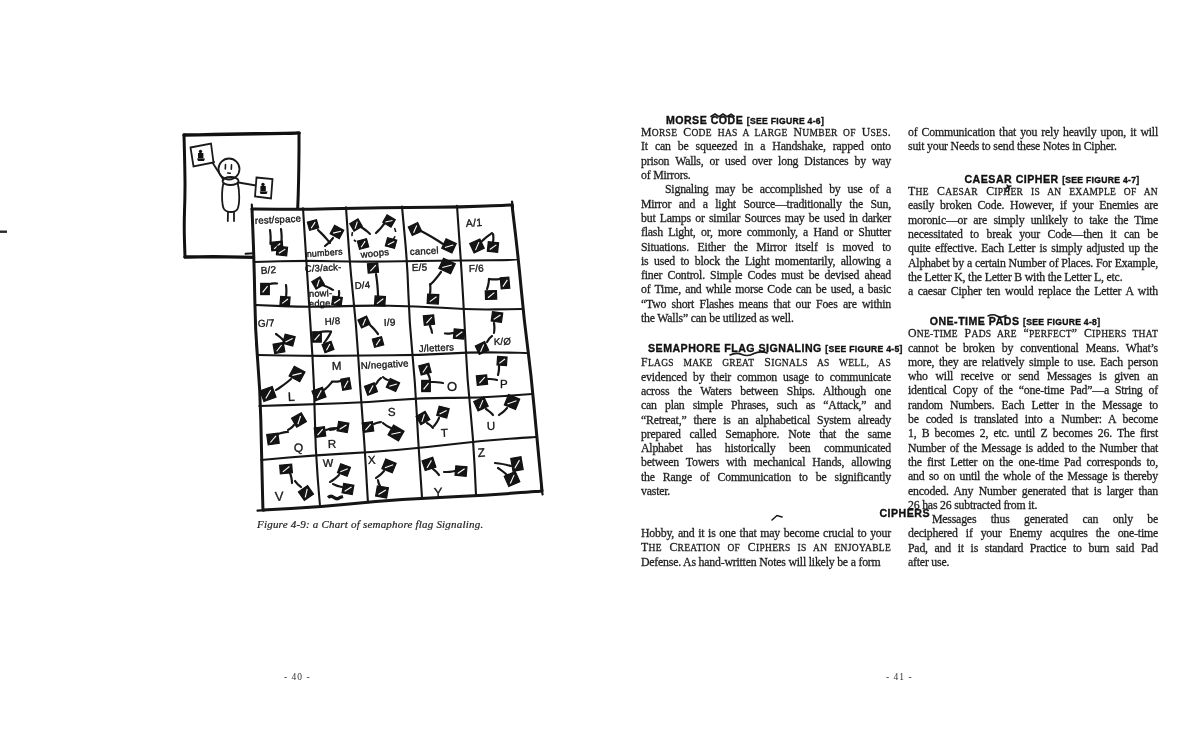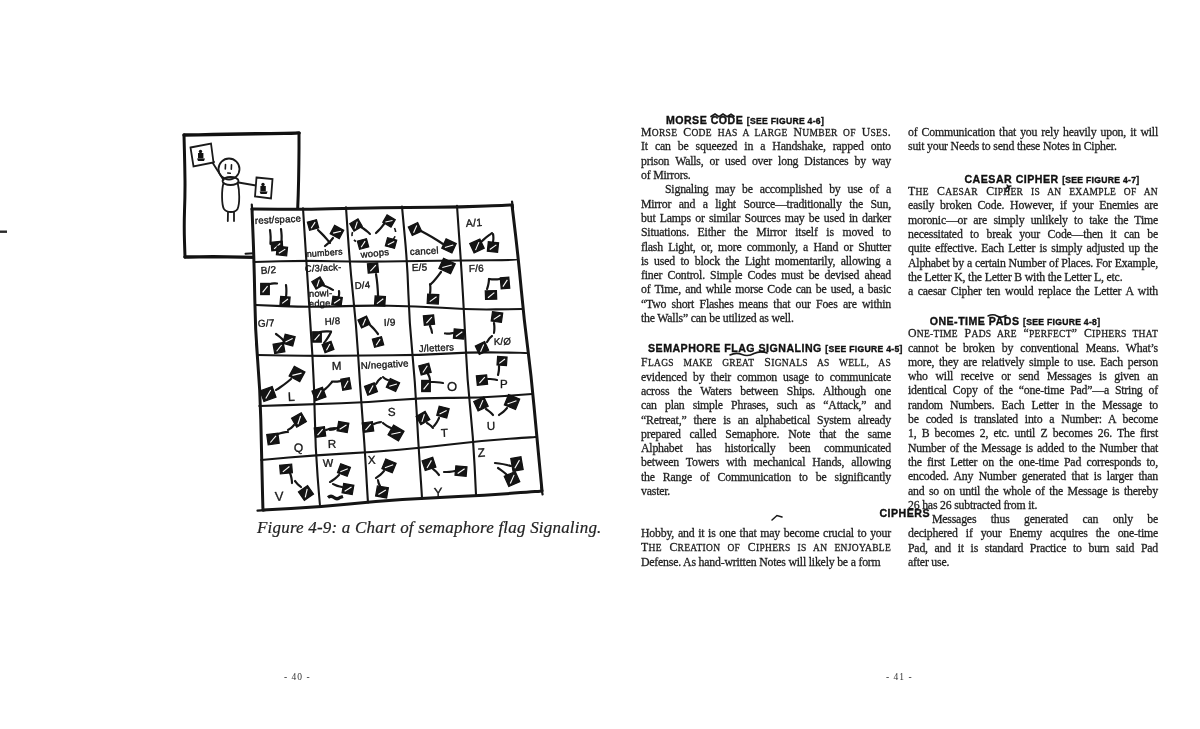--- a/index.html
+++ b/index.html
@@ -9,21 +9,21 @@
   .ln { height:14.3px; line-height:14.3px; font-size:11.8px; letter-spacing:-0.2px; text-align:justify; text-align-last:justify;
          white-space:nowrap; color:#1d1d1d; -webkit-text-stroke:0.28px #1d1d1d; }
   .ln.last { text-align-last:left; }
   .ln.ind { text-indent:24px; }
   .scs { font-size:9.5px; letter-spacing:0.3px; }
   .sc { letter-spacing:0.3px; }
   .hd { position:absolute; width:250px; text-align:center; font-family:"Liberation Sans", sans-serif;
         font-weight:bold; font-size:10.6px; color:#111; letter-spacing:0.5px; white-space:nowrap;
         -webkit-text-stroke:0.35px #111; }
   .hd .sm { font-size:8.6px; letter-spacing:0.3px; }
-  .caption { position:absolute; font-style:italic; font-size:17px; color:#222; letter-spacing:0.2px;text-align:center;
+  .caption { position:absolute; font-style:italic; font-size:11px; color:#222; letter-spacing:0.2px;text-align:center;
              -webkit-text-stroke:0.2px #222;}
   .pgnum { position:absolute; font-size:9.5px; color:#333; letter-spacing:1px; }
 </style>
 </head>
 <body>
 <div id="page">
 <svg width="1200" height="729" viewBox="0 0 1200 729" font-family="Liberation Sans, sans-serif" style="position:absolute;left:0;top:0">
 <g>
         <g stroke="#111" fill="none" stroke-linecap="round">
           <path d="M184.0,135.0 Q184.0,135.0 198.4,134.9 Q212.8,134.7 227.1,134.3 Q241.5,133.8 255.9,133.8 Q270.3,133.7 284.6,133.4 T299.0,133.0" stroke-width="3.4"></path>
@@ -669,22 +669,22 @@
   <div class="hd" style="left:-21px;top:113.5px;">MORSE CODE <span class="sm">[SEE FIGURE 4-6]</span></div>
 
   <div style="position:absolute;left:0;top:125.2px;width:250px;">
 <div class="ln sc">M<span class="scs">ORSE</span> C<span class="scs">ODE</span> <span class="scs">HAS A LARGE</span> N<span class="scs">UMBER OF</span> U<span class="scs">SES</span>.</div>
 <div class="ln">It can be squeezed in a Handshake, rapped onto</div>
 <div class="ln">prison Walls, or used over long Distances by way</div>
 <div class="ln last">of Mirrors.</div>
 <div class="ln ind">Signaling may be accomplished by use of a</div>
 <div class="ln">Mirror and a light Source—traditionally the Sun,</div>
 <div class="ln">but Lamps or similar Sources may be used in darker</div>
+<div class="ln">flash Light, or, more commonly, a Hand or Shutter</div>
 <div class="ln">Situations. Either the Mirror itself is moved to</div>
-<div class="ln">flash Light, or, more commonly, a Hand or Shutter</div>
 <div class="ln">is used to block the Light momentarily, allowing a</div>
 <div class="ln">finer Control. Simple Codes must be devised ahead</div>
 <div class="ln">of Time, and while morse Code can be used, a basic</div>
 <div class="ln">“Two short Flashes means that our Foes are within</div>
 <div class="ln last">the Walls” can be utilized as well.</div>
   </div>
 
   <div class="hd" style="left:7px;top:342px;">SEMAPHORE FLAG SIGNALING <span class="sm">[SEE FIGURE 4-5]</span></div>
 
   <div style="position:absolute;left:0;top:355.4px;width:250px;">
@@ -735,22 +735,22 @@
 <div class="ln sc">O<span class="scs">NE-TIME</span> P<span class="scs">ADS ARE</span> “<span class="scs">PERFECT</span>” C<span class="scs">IPHERS THAT</span></div>
 <div class="ln">cannot be broken by conventional Means. What’s</div>
 <div class="ln">more, they are relatively simple to use. Each person</div>
 <div class="ln">who will receive or send Messages is given an</div>
 <div class="ln">identical Copy of the “one-time Pad”—a String of</div>
 <div class="ln">random Numbers. Each Letter in the Message to</div>
 <div class="ln">be coded is translated into a Number: A become</div>
 <div class="ln">1, B becomes 2, etc. until Z becomes 26. The first</div>
 <div class="ln">Number of the Message is added to the Number that</div>
 <div class="ln">the first Letter on the one-time Pad corresponds to,</div>
+<div class="ln">and so on until the whole of the Message is thereby</div>
 <div class="ln">encoded. Any Number generated that is larger than</div>
-<div class="ln">and so on until the whole of the Message is thereby</div>
 <div class="ln last">26 has 26 subtracted from it.</div>
   </div>
 
   <div style="position:absolute;left:0;top:512.2px;width:250px;">
 <div class="ln ind">Messages thus generated can only be</div>
 <div class="ln">deciphered if your Enemy acquires the one-time</div>
 <div class="ln">Pad, and it is standard Practice to burn said Pad</div>
 <div class="ln last">after use.</div>
   </div>
 </div>

